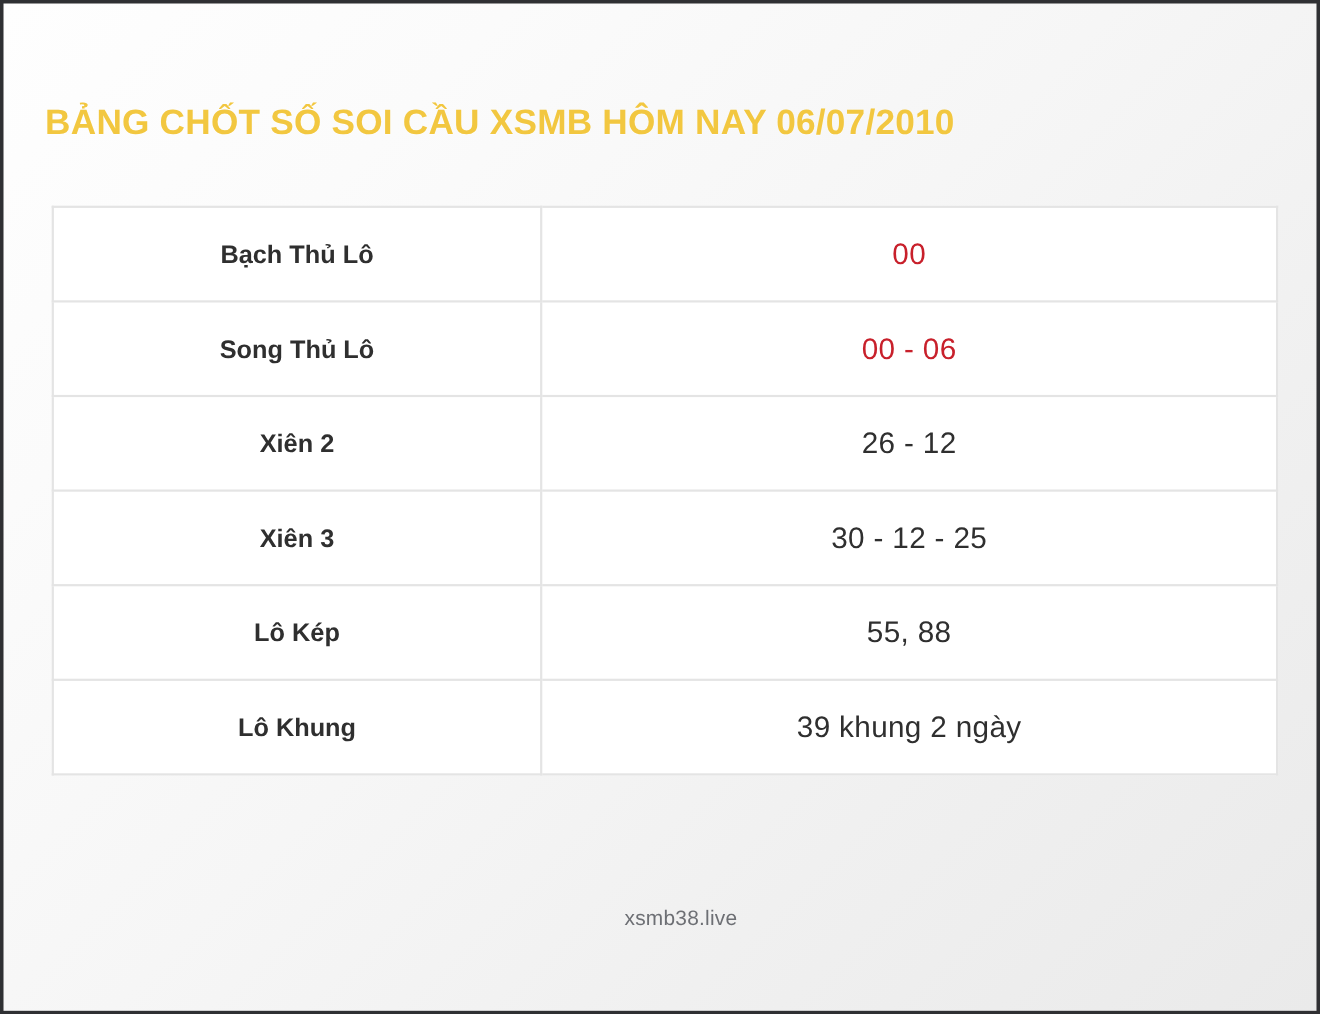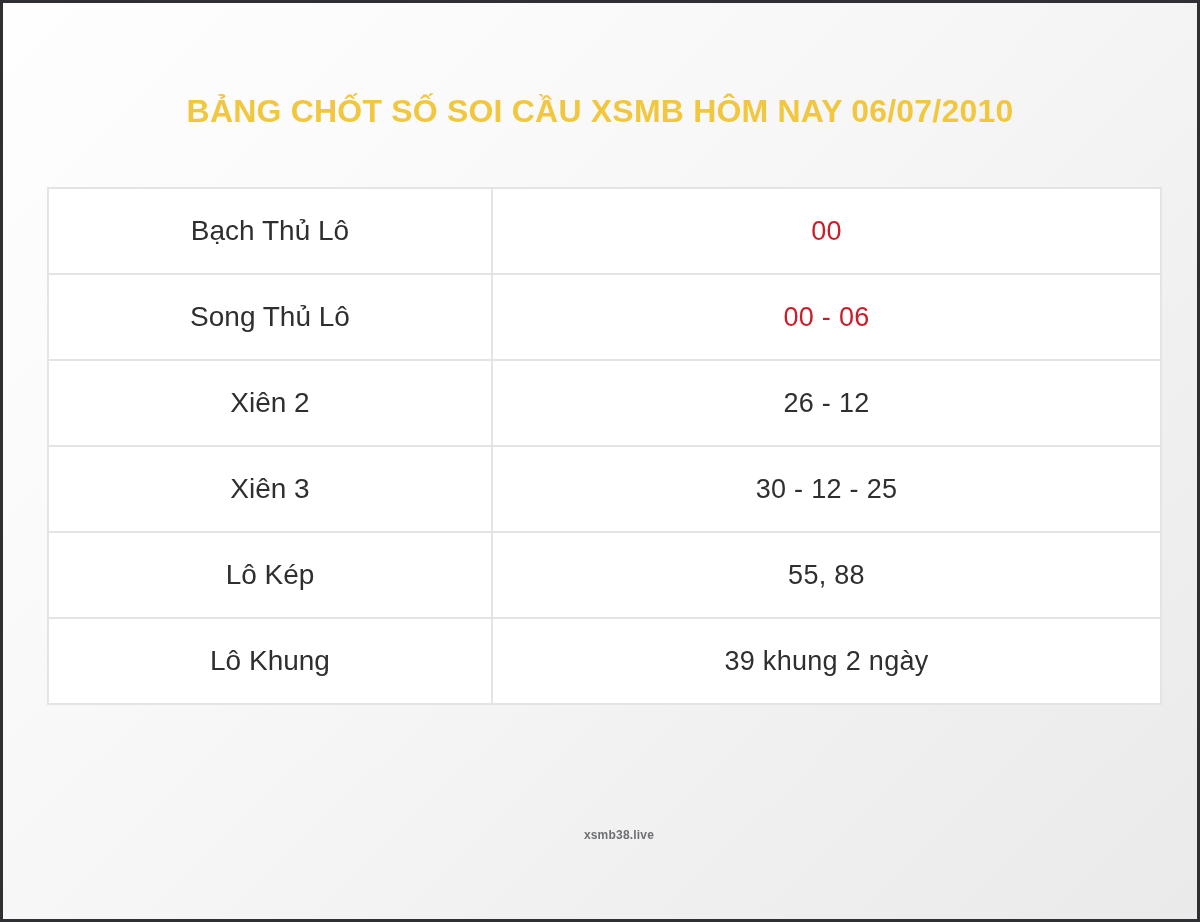--- a/index.html
+++ b/index.html
@@ -29,21 +29,21 @@
                 #f0f0f0 72%,
                 #eaeaea 100%);
   }
 
   
   #title-bar {
     position: absolute;
     top: 90px;
     left: 0;
     right: 0;
-    text-align: center;
+    padding-left: 38px;
   }
   #page-title {
     display: inline-block;
     margin: 0;
     font-size: 32px;
     font-weight: bold;
     letter-spacing: 0.2px;
     color: #f2c740;
     text-shadow: 0 1px 0 rgba(255,255,255,0.55);
     white-space: nowrap;
@@ -67,22 +67,22 @@
   }
   #result-table td {
     border: 2px solid #e4e4e4;
     background: #ffffff;
     text-align: center;
     vertical-align: middle;
     padding: 0 10px;
     box-sizing: border-box;
   }
   td.cell-label {
-    font-size: 28px;
-    font-weight: normal;
+    font-size: 23px;
+    font-weight: bold;
     color: #2f2f2f;
   }
   td.cell-value {
     font-size: 27px;
     font-weight: normal;
     color: #2f2f2f;
     letter-spacing: 0.3px;
   }
   td.cell-value.is-highlight {
     color: #c8202b;
@@ -90,22 +90,22 @@
 
   
   #footer-bar {
     position: absolute;
     left: 0;
     right: 0;
     top: 822px;
     text-align: center;
   }
   #footer-site {
-    font-size: 12px;
-    font-weight: bold;
+    font-size: 19px;
+    font-weight: normal;
     color: #6d6f74;
     letter-spacing: 0.2px;
     margin-left: 38px;
   }
 </style>
 </head>
 <body>
 
 <div id="app-frame">
 

